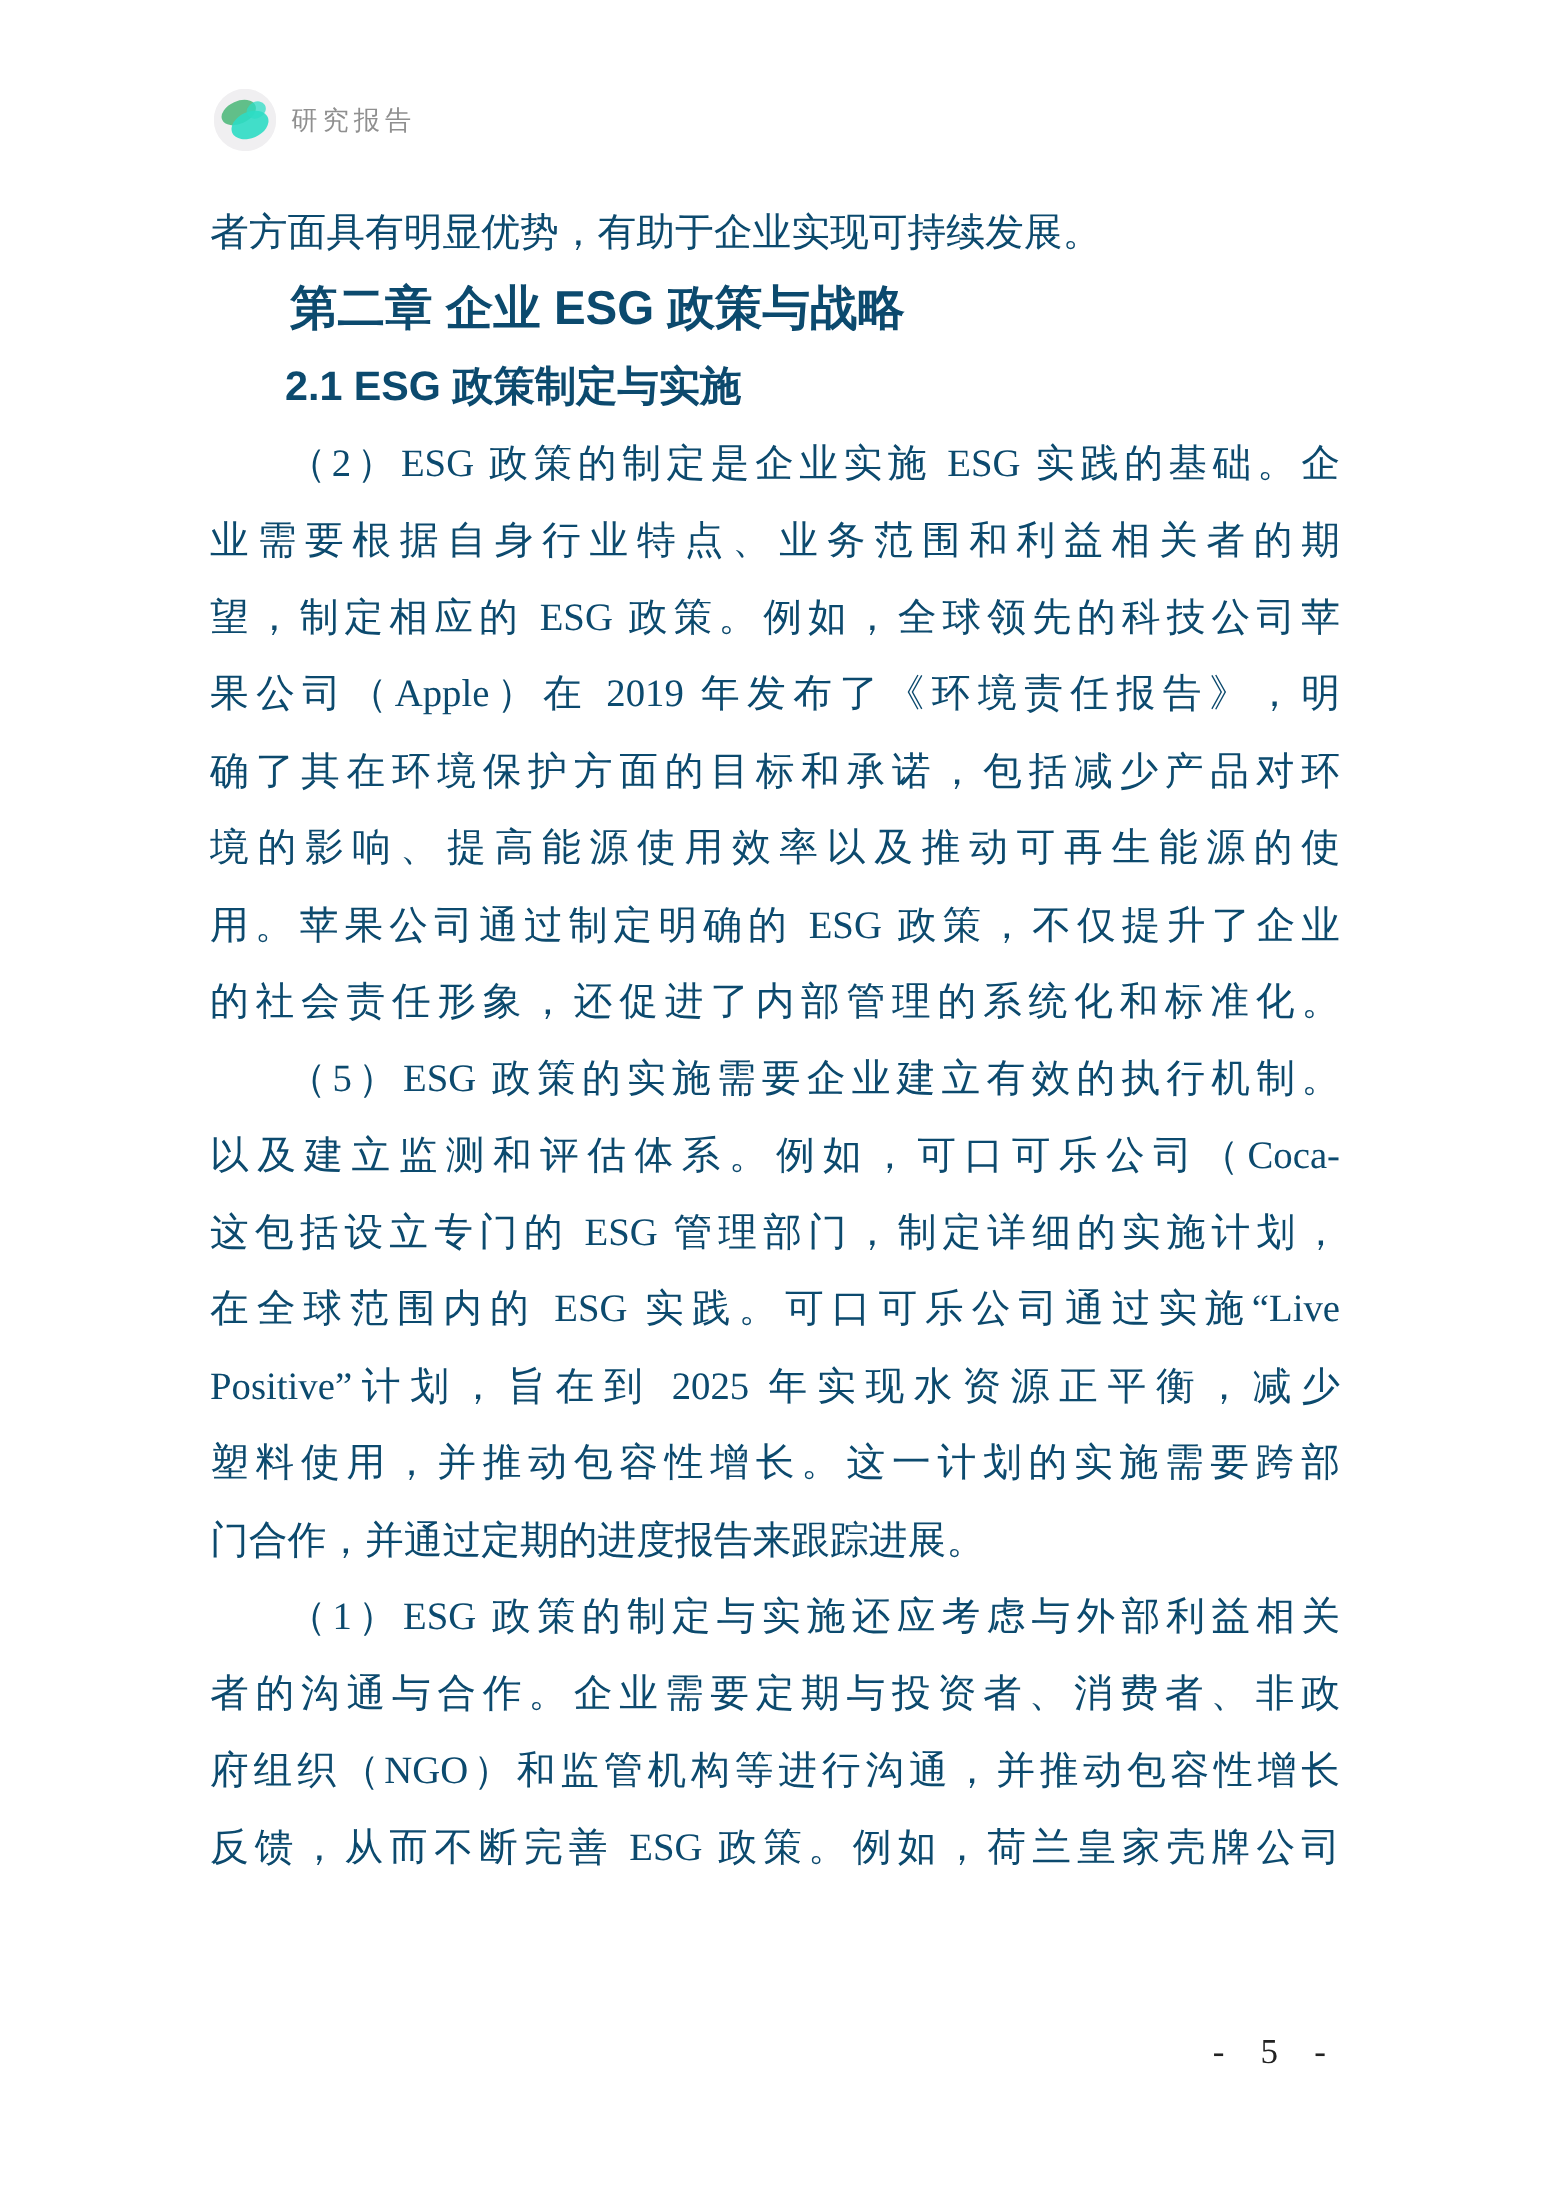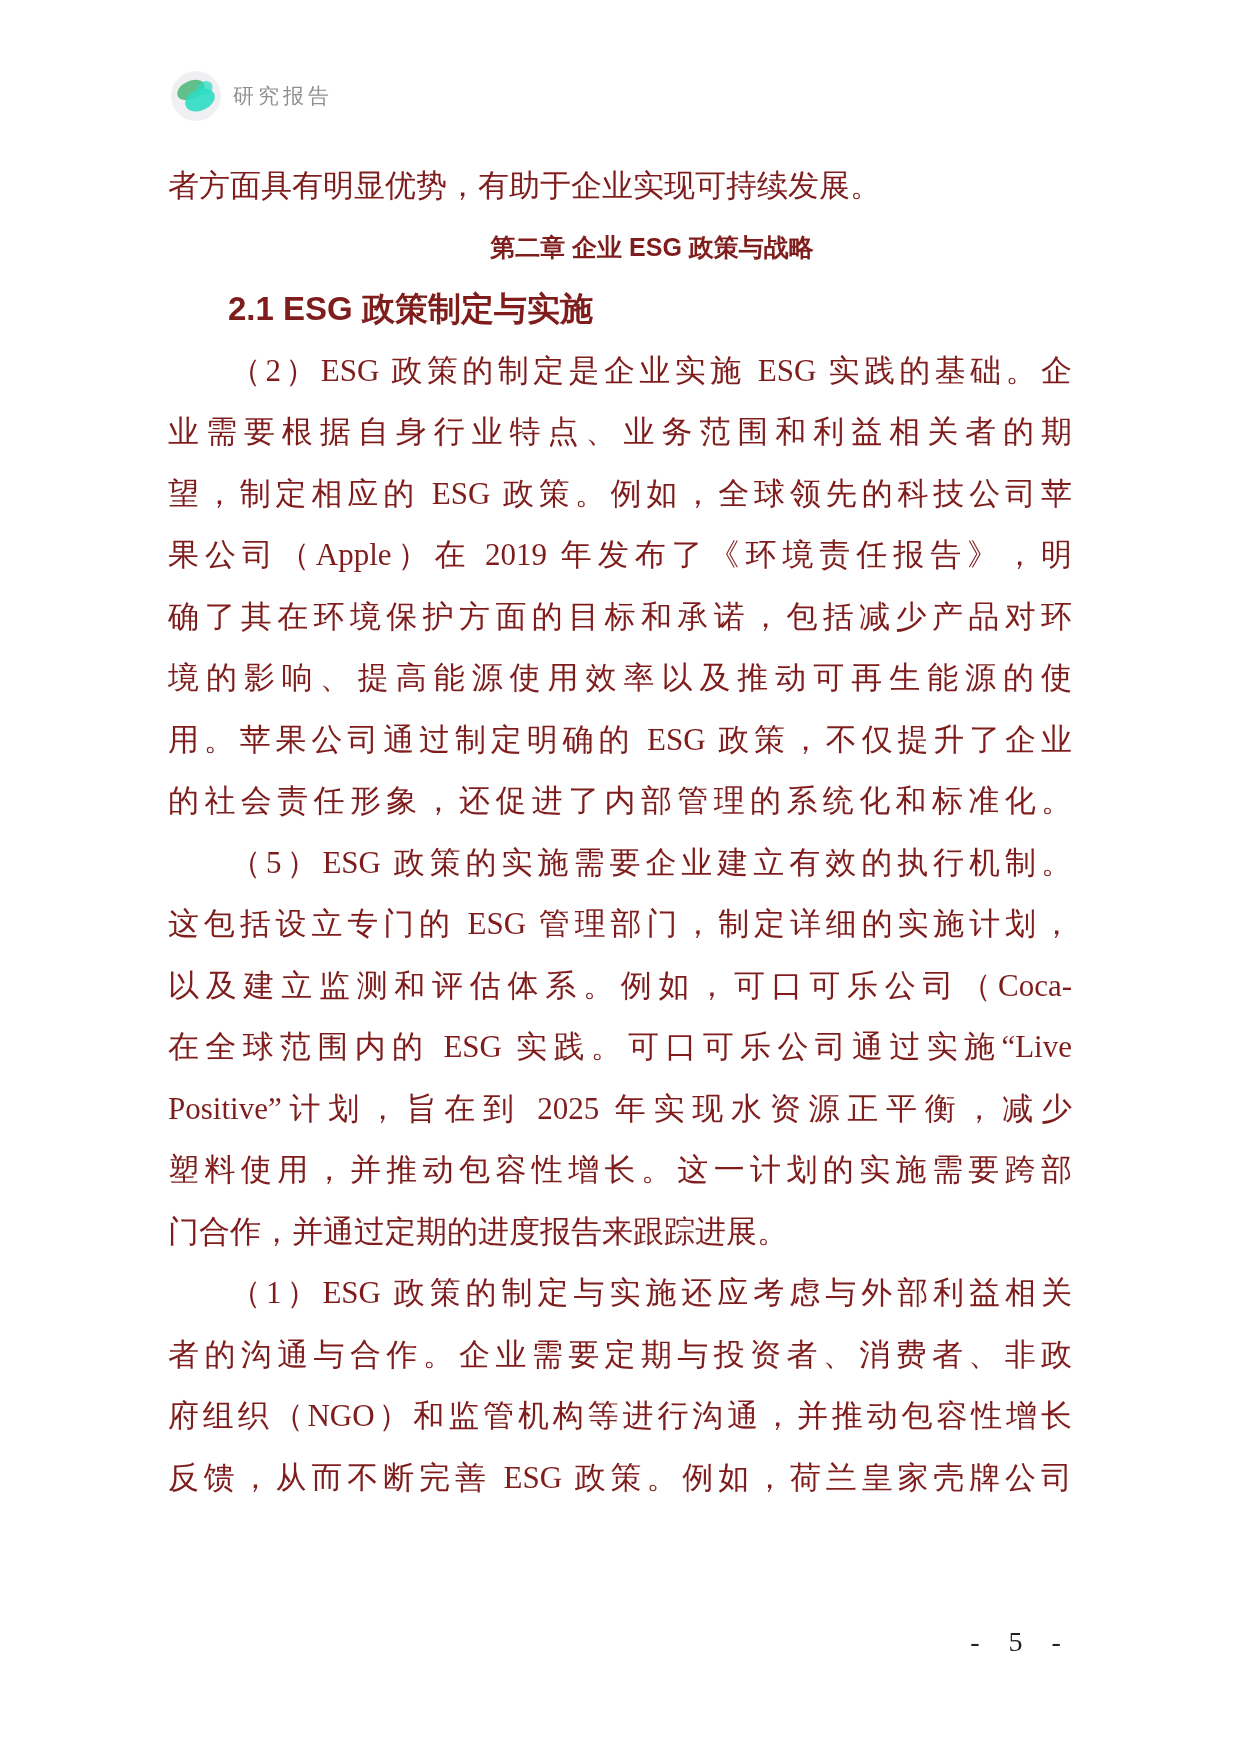--- a/index.html
+++ b/index.html
@@ -33,36 +33,35 @@
     position: absolute;
     left: 168px;
     top: 155px;
     width: 904px;
   }
   .line {
     font-size: 31px;
     line-height: 61.5px;
     height: 61.5px;
     white-space: nowrap;
-    color: #7f1d1d;
+    color: #0c4a6e;
   }
   .line.fill {
     white-space: normal;
     text-align: justify;
     text-align-last: justify;
     text-justify: inter-character;
     overflow: hidden;
   }
   .line.indent { padding-left: 62px; }
   .line.chapter {
     font-family: "Liberation Sans", "DejaVu Sans", sans-serif;
     font-weight: 700;
-    font-size: 25px;
+    font-size: 38px;
     padding-left: 64px;
-    text-align: center;
   }
   .line.section {
     font-family: "Liberation Sans", "DejaVu Sans", sans-serif;
     font-weight: 700;
     font-size: 33px;
     padding-left: 60px;
   }
   
   .pagenum {
     position: absolute;
@@ -97,22 +96,22 @@
     <div class="line section">2.1 ESG 政策制定与实施</div>
     <div class="line body fill indent">（2）ESG 政策的制定是企业实施 ESG 实践的基础。企</div>
     <div class="line body fill">业需要根据自身行业特点、业务范围和利益相关者的期</div>
     <div class="line body fill">望，制定相应的 ESG 政策。例如，全球领先的科技公司苹</div>
     <div class="line body fill">果公司（Apple）在 2019 年发布了《环境责任报告》，明</div>
     <div class="line body fill">确了其在环境保护方面的目标和承诺，包括减少产品对环</div>
     <div class="line body fill">境的影响、提高能源使用效率以及推动可再生能源的使</div>
     <div class="line body fill">用。苹果公司通过制定明确的 ESG 政策，不仅提升了企业</div>
     <div class="line body fill">的社会责任形象，还促进了内部管理的系统化和标准化。</div>
     <div class="line body fill indent">（5）ESG 政策的实施需要企业建立有效的执行机制。</div>
+    <div class="line body fill">以及建立监测和评估体系。例如，可口可乐公司（Coca-</div>
     <div class="line body fill">这包括设立专门的 ESG 管理部门，制定详细的实施计划，</div>
-    <div class="line body fill">以及建立监测和评估体系。例如，可口可乐公司（Coca-</div>
     <div class="line body fill">在全球范围内的 ESG 实践。可口可乐公司通过实施“Live</div>
     <div class="line body fill">Positive”计划，旨在到 2025 年实现水资源正平衡，减少</div>
     <div class="line body fill">塑料使用，并推动包容性增长。这一计划的实施需要跨部</div>
     <div class="line body">门合作，并通过定期的进度报告来跟踪进展。</div>
     <div class="line body fill indent">（1）ESG 政策的制定与实施还应考虑与外部利益相关</div>
     <div class="line body fill">者的沟通与合作。企业需要定期与投资者、消费者、非政</div>
     <div class="line body fill">府组织（NGO）和监管机构等进行沟通，并推动包容性增长</div>
     <div class="line body fill">反馈，从而不断完善 ESG 政策。例如，荷兰皇家壳牌公司</div>
   </div>
 

